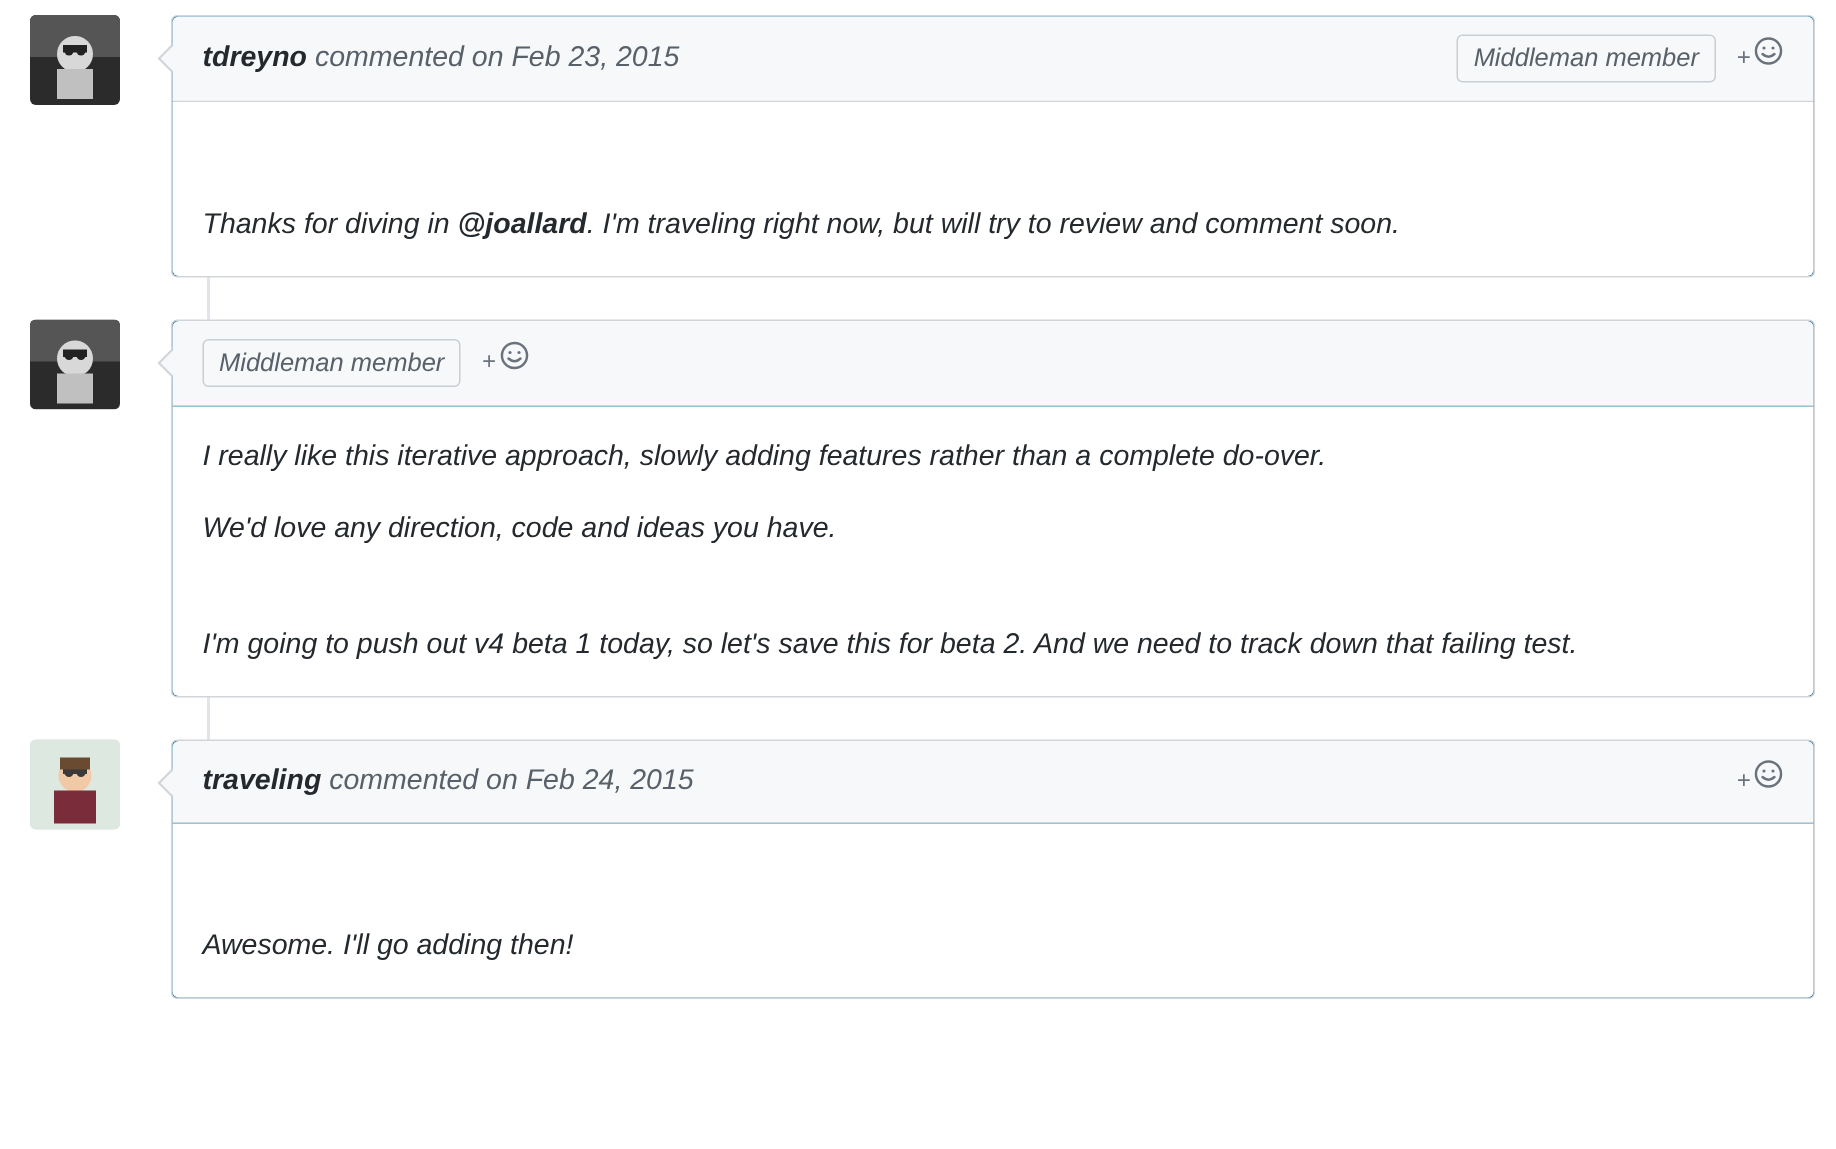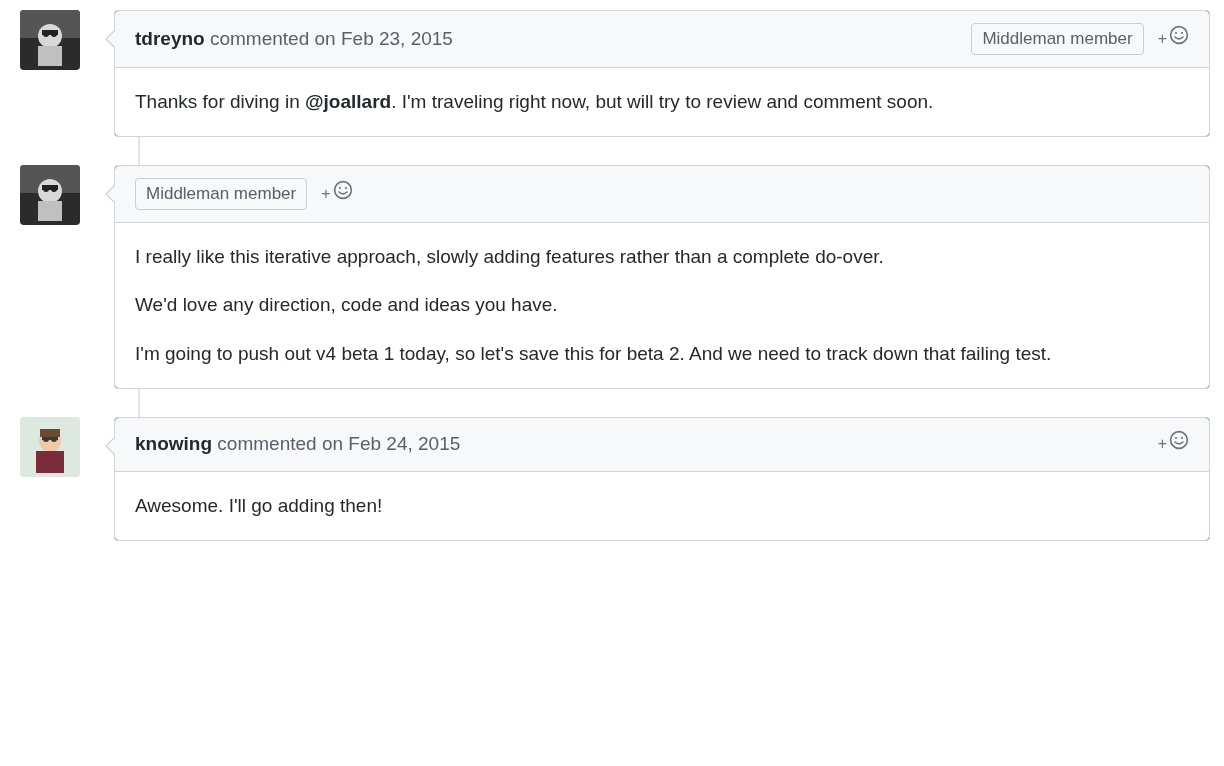--- a/index.html
+++ b/index.html
@@ -39,20 +39,21 @@
     border-radius: 4px;
     background: #ddd;
     overflow: hidden;
   }
   .avatar svg { width: 100%; height: 100%; display: block; }
   .comment-box {
     border: 1px solid #d1d5da;
     border-radius: 4px;
     background: #0369a1;
     position: relative;
+    font-style: italic;
   }
   .comment-box::before {
     content: "";
     position: absolute;
     left: -10px;
     top: 18px;
     width: 0; height: 0;
     border-top: 10px solid transparent;
     border-bottom: 10px solid transparent;
     border-right: 10px solid #d1d5da;
@@ -103,21 +104,21 @@
     margin-right: 2px;
     font-weight: 400;
   }
   .reaction-toggle svg { width: 20px; height: 20px; }
   .comment-body {
     padding: 20px;
     background: #fff;
     border-radius: 0 0 4px 4px;
   }
   .comment-body p { margin: 0 0 20px 0; }
-  .comment-body p:last-child { margin-bottom: 0; }
+  .comment-body p:last-child { margin-bottom: 0; margin-top: 48px; }
   .mention {
     font-weight: 600;
     color: #24292e;
   }
 </style>
 </head>
 <body>
 
 <div class="timeline">
     <div class="comment-block">
@@ -190,21 +191,21 @@
           <circle cx="30" cy="24" r="11" fill="#f2c9a6"></circle>
           <rect x="16" y="34" width="28" height="22" fill="#7a2c3a"></rect>
           <rect x="22" y="18" width="16" height="5" fill="#3a3a3a"></rect>
           <circle cx="26" cy="22" r="3" fill="#3a3a3a"></circle>
           <circle cx="34" cy="22" r="3" fill="#3a3a3a"></circle>
           <rect x="20" y="12" width="20" height="8" fill="#6b4a32"></rect>
         </svg>
       </a>
       <div class="comment-box">
         <div class="comment-header">
-          <div class="meta"><a class="author">knowing</a> <span>commented</span> <span>on</span> <a style="color: rgb(88, 96, 105); text-decoration: none;">Feb 24, 2015</a></div>
+          <div class="meta"><a class="author">traveling</a> <span>commented</span> <span>on</span> <a style="color: rgb(88, 96, 105); text-decoration: none;">Feb 24, 2015</a></div>
           <span class="reaction-toggle">
             <span class="plus">+</span>
             <span><svg viewBox="0 0 16 16" fill="none" stroke="#6a737d" stroke-width="1.3">
                 <circle cx="8" cy="8" r="6.7"></circle>
                 <circle cx="5.6" cy="6.4" r="0.85" fill="#6a737d" stroke="none"></circle>
                 <circle cx="10.4" cy="6.4" r="0.85" fill="#6a737d" stroke="none"></circle>
                 <path d="M4.8 9.6 Q8 12.6 11.2 9.6" stroke-linecap="round"></path>
               </svg></span>
           </span>
         </div>

